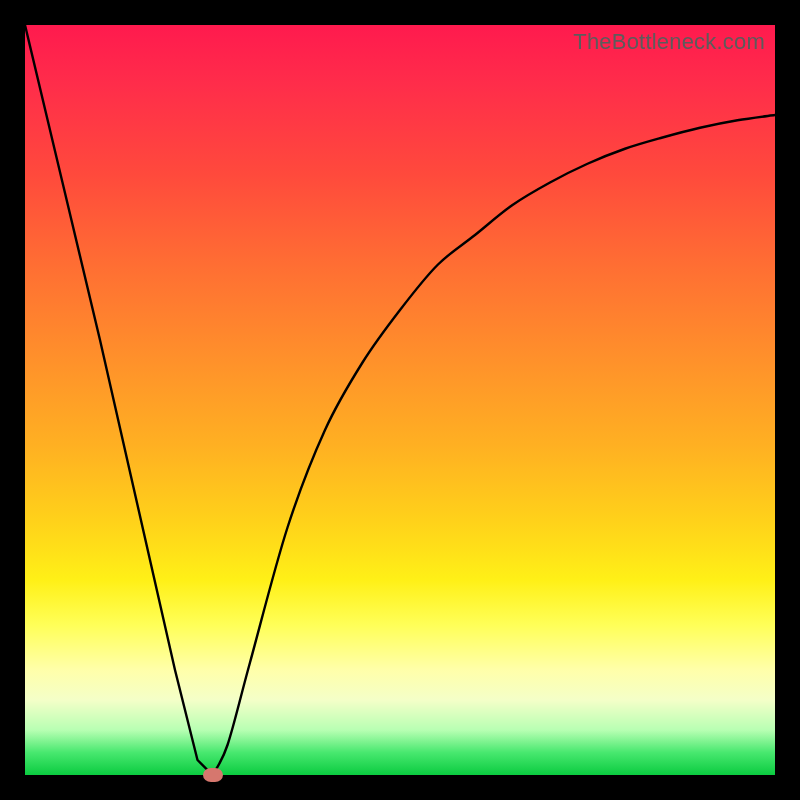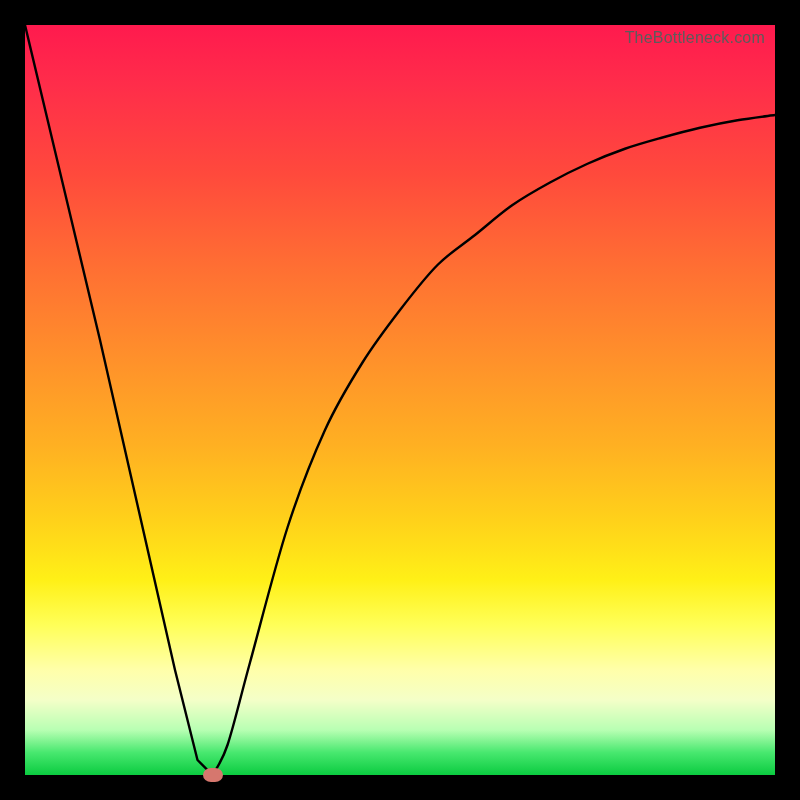--- a/index.html
+++ b/index.html
@@ -39,21 +39,21 @@
       #b8ffb3 94%,
       #48e86f 97%,
       #0bcb40 100%
     );
   }
   .watermark {
     position: absolute;
     top: 4px;
     right: 10px;
     color: #5c5c5c;
-    font-size: 16px;
+    font-size: 22px;
     font-weight: 500;
     letter-spacing: 0.2px;
     z-index: 10;
     user-select: none;
   }
   svg.curve {
     position: absolute;
     left: 0;
     top: 0;
     width: 750px;

